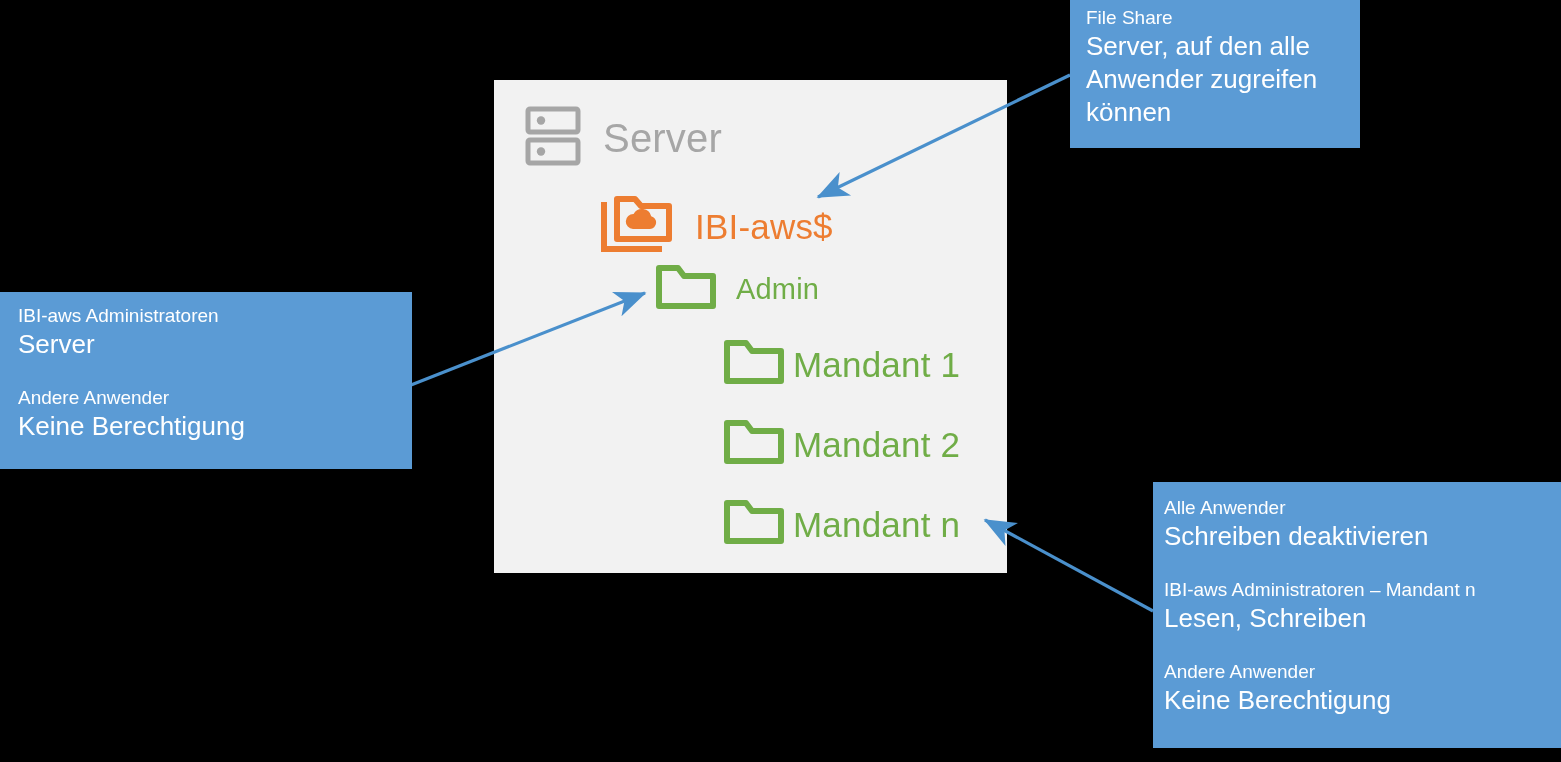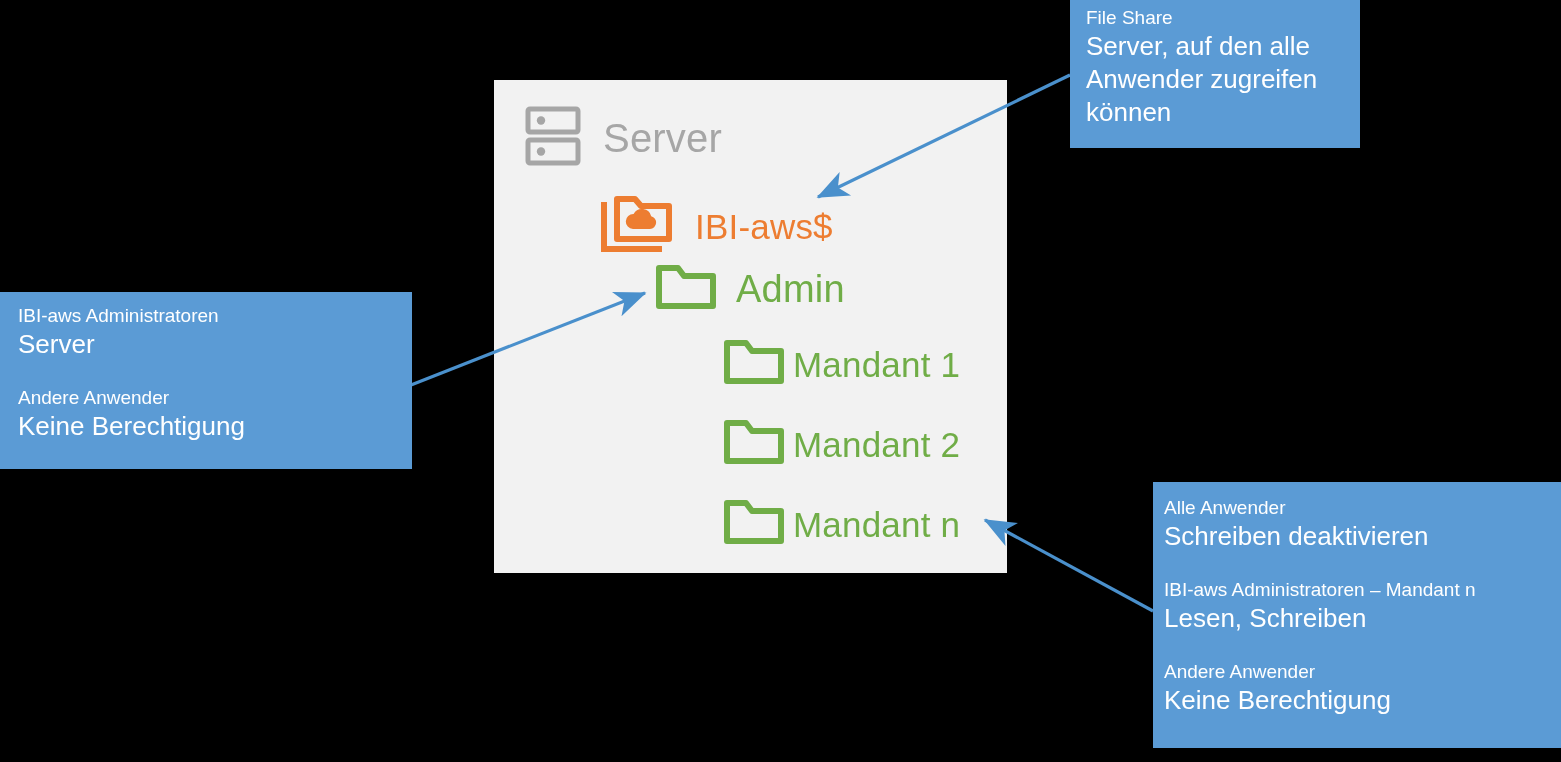--- a/index.html
+++ b/index.html
@@ -15,21 +15,21 @@
 
   .server-row{left:525px;top:105px;}
   .server-label{color:#A6A6A6;font-size:40px;line-height:1;margin-left:22px;
                 letter-spacing:.2px;}
 
   .share-row{left:588px;top:193px;margin-left:13px;}
   .share-label{color:#ED7D31;font-size:35px;line-height:1;margin-left:18px;
                letter-spacing:.2px;}
 
   .admin-row{left:655px;top:262px;}
-  .admin-label{color:#70AD47;font-size:38px;line-height:1;margin-left:19px;
+  .admin-label{color:#70AD47;font-size:29px;line-height:1;margin-left:19px;
                letter-spacing:.2px;}
 
   .m1-row{left:723px;top:337px;}
   .m2-row{left:723px;top:417px;}
   .mn-row{left:723px;top:497px;}
   .mandant-label{color:#70AD47;font-size:35px;line-height:1;margin-left:8px;
                  letter-spacing:.2px;}
 
   
   .icon{display:block;flex:0 0 auto;}

